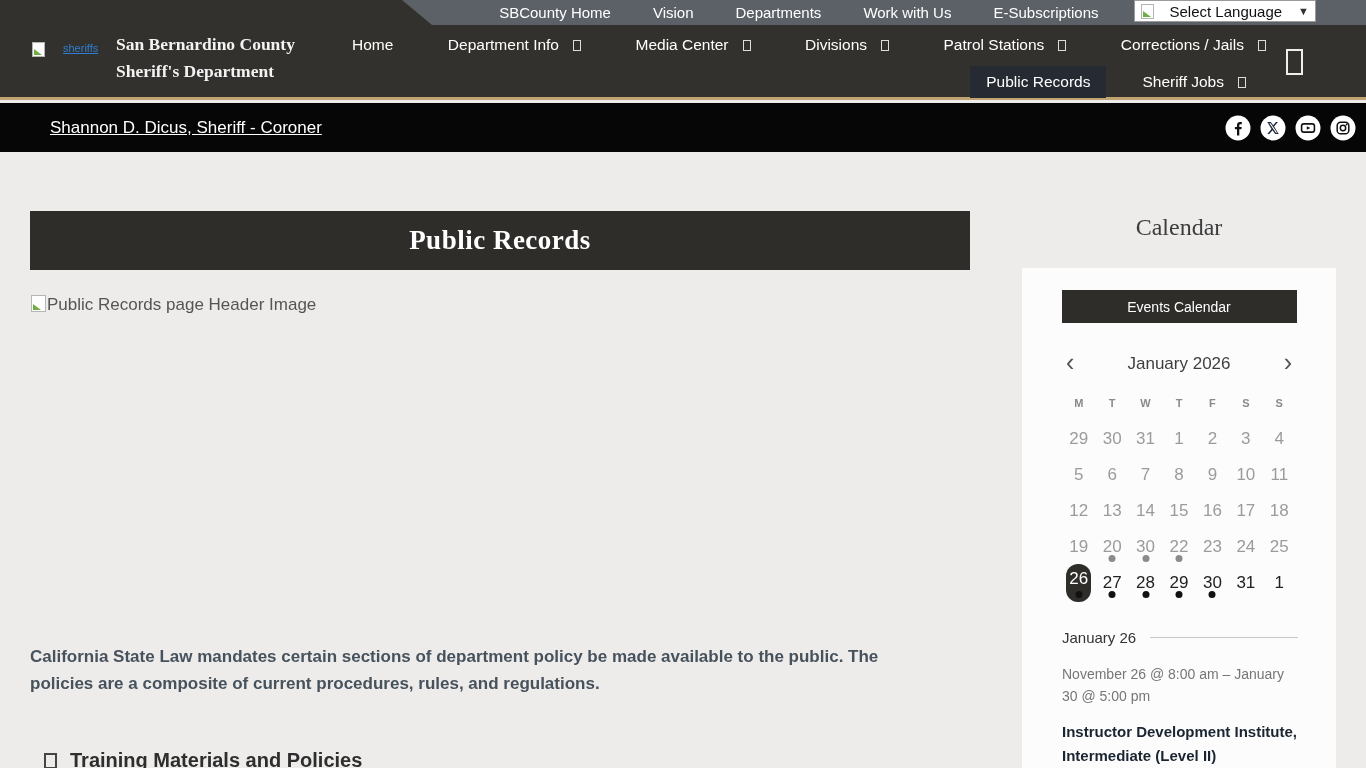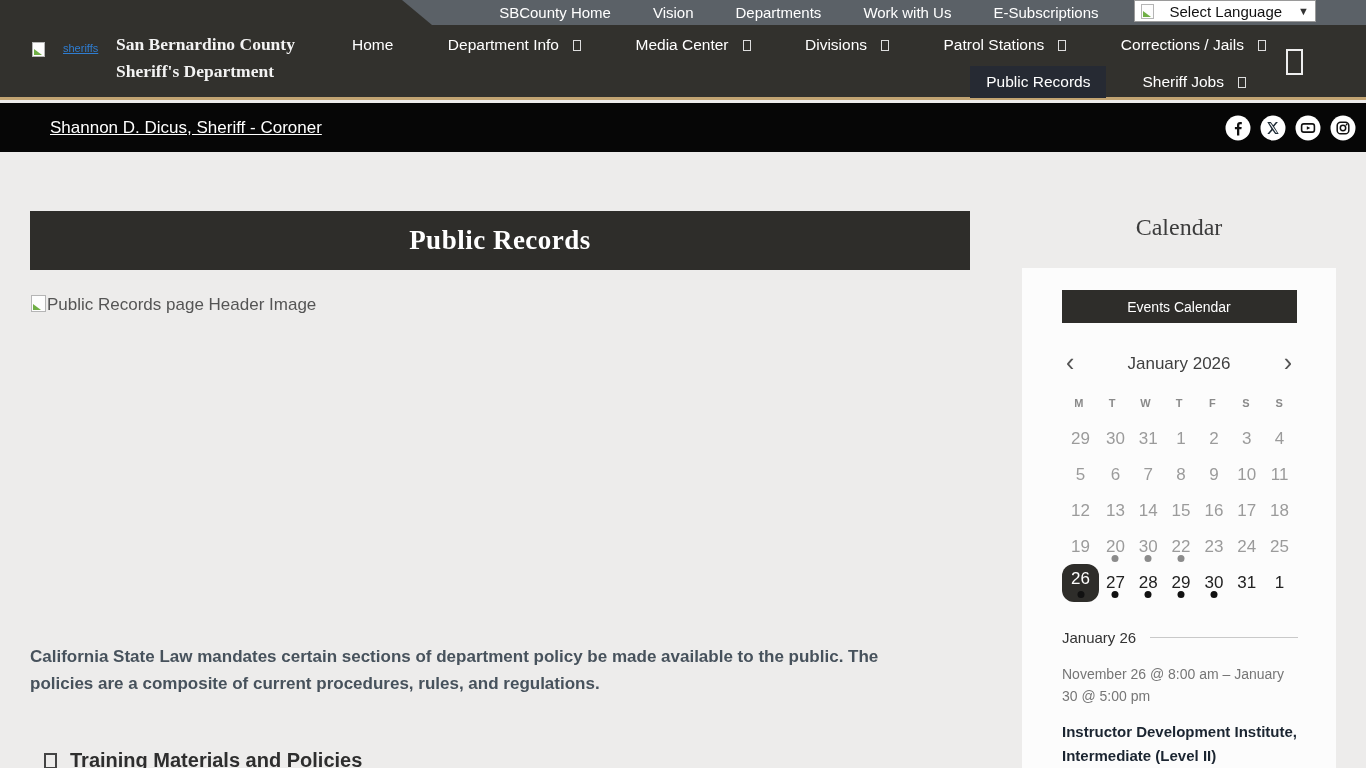--- a/index.html
+++ b/index.html
@@ -80,21 +80,21 @@
   .month-nav .prev{left:44px}
   .month-nav .next{right:44px}
   .weekday-row{margin:20px auto 0;width:234px;display:grid;grid-template-columns:repeat(7,1fr);
                text-align:center;font-size:11px;color:#8a8a8a;font-weight:700}
   .day-grid{margin:12px auto 0;width:234px;display:grid;grid-template-columns:repeat(7,1fr);
             grid-auto-rows:36px}
   .cal-cell{position:relative;font-size:17px;display:flex;align-items:center;justify-content:center;
             cursor:pointer}
   .cal-cell.muted{color:var(--muted-day)}
   .cal-cell.active{color:var(--active-day)}
-  .cal-cell.selected{background:var(--title-bar-bg);color:#fff;border-radius:12px;width:37px;height:38px;
+  .cal-cell.selected{background:var(--title-bar-bg);color:#fff;border-radius:12px;width:25px;height:38px;
             align-self:center;justify-self:center;z-index:1}
   .cal-cell.selected .num{position:relative;top:-4px}
   .dot{position:absolute;left:50%;transform:translateX(-50%);top:26px;width:7px;height:7px;border-radius:50%}
   .dot.gray{background:#8b8b8b}
   .dot.black{background:#111}
   .cal-cell.selected .dot{top:27px;background:#111}
 
   .events{margin:28px 38px 0 40px}
   .day-heading{display:flex;align-items:center;gap:14px;font-size:15px;color:#333}
   .day-heading .line{flex:1;height:1px;background:#c9c9c9}

